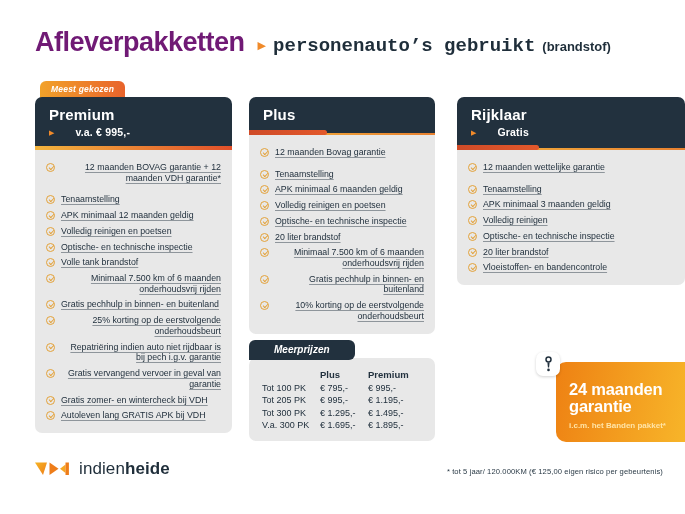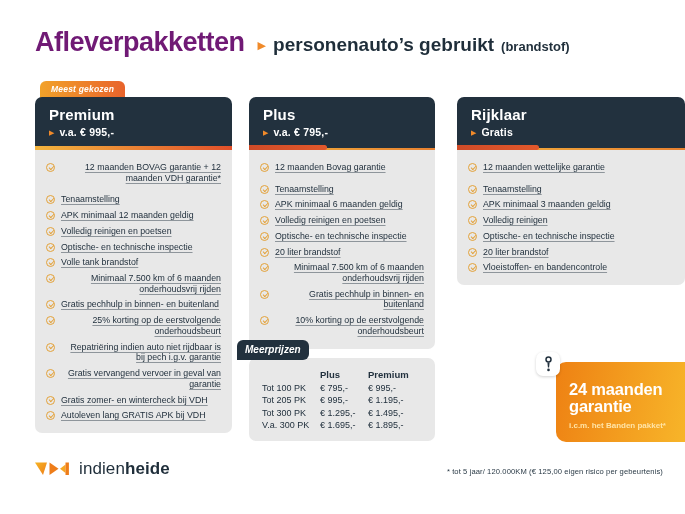--- a/index.html
+++ b/index.html
@@ -8,41 +8,41 @@
     width:685px; height:514px; position:relative; overflow:hidden;
     font-family:"Liberation Sans", sans-serif; color:#22313e;
   }
   .abs { position:absolute; }
 
   
   .page-head { left:35px; top:27px; display:flex; align-items:baseline; gap:13px; }
   .page-title { font-size:27px; font-weight:800; letter-spacing:-0.5px; color:#701a75; }
   .page-sub { display:flex; align-items:baseline; gap:7px; }
   .sub-arrow { color:#f08a2a; font-size:11px; position:relative; top:-2px; }
-  .sub-text { font-size:19px; font-weight:700; color:#1f2e3a; }
+  .sub-text { font-size:19px; font-weight:700; color:#1f2e3a;font-family:Liberation Mono, monospace; }
   .sub-note { font-size:13px; font-weight:700; color:#1f2e3a; }
 
   
   .badge-most {
     left:40px; top:81px; padding:3px 11px 4px; border-radius:6px 6px 0 0;
     background:linear-gradient(90deg,#f2a22a,#e8632c);
     color:#fff; font-size:8.5px; font-weight:700; font-style:italic; letter-spacing:.2px;
   }
 
   
   .card { top:97px; }
   .card.premium { left:35px; width:197px; }
   .card.plus    { left:249px; width:186px; }
   .card.rijklaar{ left:457px; width:228px; }
 
   .card-head {
     background:#22313e; border-radius:7px 7px 0 0; padding:9px 14px 7px; position:relative;
   }
   .card-title { color:#fff; font-size:15px; font-weight:800; letter-spacing:.2px; }
-  .card-price { margin-top:3px; display:flex; align-items:center; gap:5px; }
+  .card-price { margin-top:3px; display:flex; align-items:center; gap:21px; }
   .price-arrow { color:#f08a2a; font-size:7px; line-height:1; }
   .price-text { color:#fff; font-size:10.5px; font-weight:700; letter-spacing:.2px; }
 
   .head-bar { position:relative; height:5px; background:#22313e; }
   .head-bar .base { position:absolute; left:0; right:0; bottom:0; height:2px; background:linear-gradient(90deg,#f2b43e,#e88130); }
   .premium .head-bar .base { height:4px; background:linear-gradient(90deg,#f2b43e,#e2502a); }
   .head-bar .fill { position:absolute; left:0; bottom:0; height:5px; border-radius:0 3px 3px 0; background:linear-gradient(90deg,#cf4b28,#e2582b); }
   .plus .head-bar .fill { width:42%; }
   .rijklaar .head-bar .fill { width:36%; }
 
@@ -60,22 +60,22 @@
     border-left:1.2px solid #e3a23a; border-bottom:1.2px solid #e3a23a; transform:rotate(-45deg);
   }
   .ftxt {
     font-size:8.8px; line-height:1.22; color:#22313e;
     text-decoration:underline; text-decoration-color:rgba(34,49,62,.45);
     text-decoration-thickness:0.8px; text-underline-offset:2px;
   }
 
   
   .sur-tab {
-    left:237px; top:340px; background:#22313e; color:#fff; z-index:2;
-    font-size:10px; font-weight:700; font-style:italic; padding:4px 8px 5px; border-radius:6px 6px 6px 0;
+    left:249px; top:340px; background:#22313e; color:#fff; z-index:2;
+    font-size:10px; font-weight:700; font-style:italic; padding:4px 25px 5px; border-radius:6px 6px 6px 0;
   }
   .sur-card {
     left:249px; top:358px; width:186px; height:83px; background:#e8e8e8; border-radius:7px;
     padding:11px 10px 8px 13px;
   }
   .sur-grid { display:grid; grid-template-columns:58px 48px 1fr; row-gap:2.5px; align-items:baseline; }
   .sur-h { font-size:9.5px; font-weight:700; }
   .sur-c { font-size:9px; }
 
   
@@ -173,24 +173,20 @@
     <li class="feat">
         <span class="check"></span>
         <span class="ftxt">Autoleven lang GRATIS APK bij VDH</span>
       </li>
   </ul>
 </div>
 
 <div class="abs card plus">
   <div class="card-head">
     <div class="card-title">Plus</div>
-    <div class="card-price">
-      <span class="price-arrow">▶</span>
-      <span class="price-text">v.a. € 795,-</span>
-    </div>
   </div>
   <div class="head-bar">
       <div class="base"></div>
       <div class="fill"></div>
     </div>
   <ul class="card-list">
     <li class="feat first">
         <span class="check"></span>
         <span class="ftxt">12 maanden Bovag garantie</span>
       </li>

